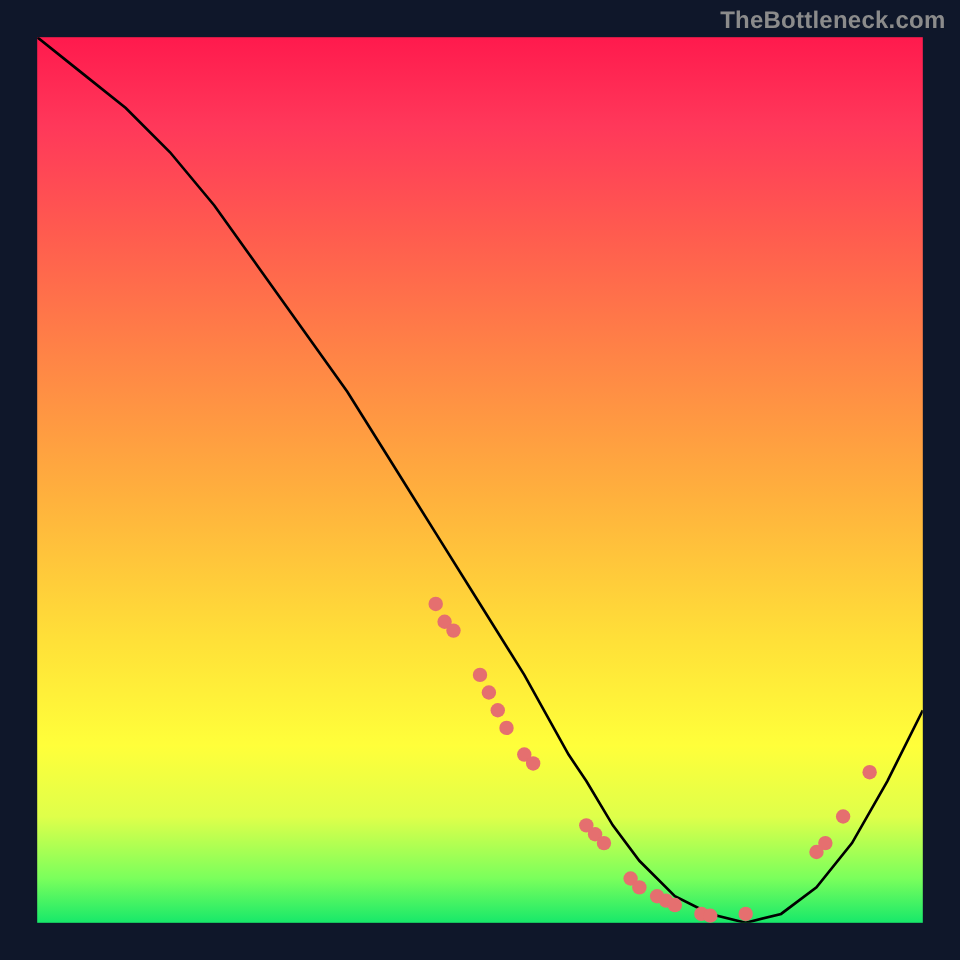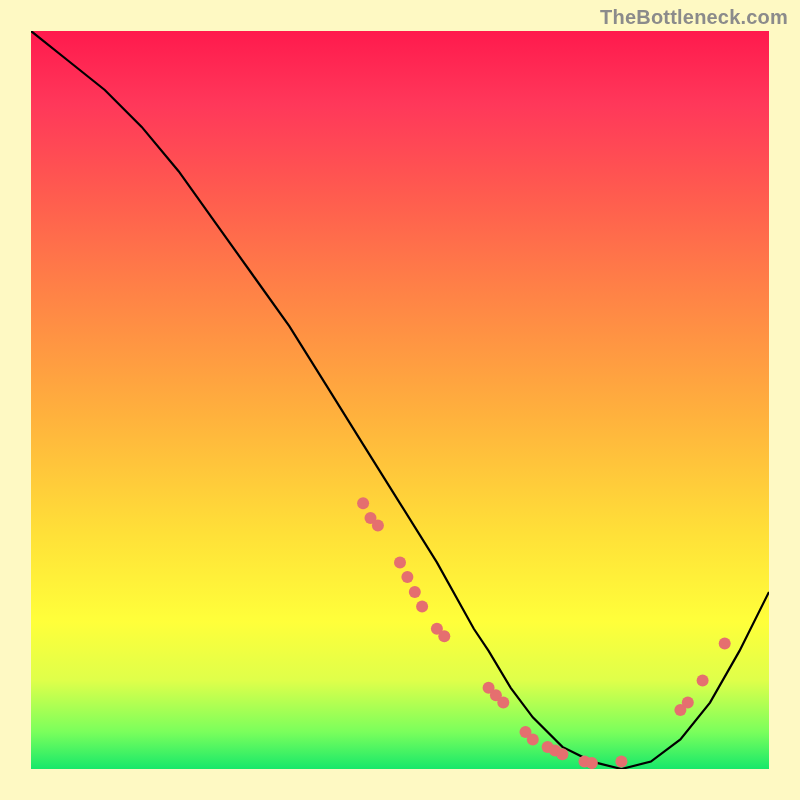--- a/index.html
+++ b/index.html
@@ -8,21 +8,21 @@
     width: 800px;
     height: 800px;
     background: #000;
     overflow: hidden;
     font-family: Arial, Helvetica, sans-serif;
   }
   .frame {
     position: absolute;
     width: 800px;
     height: 800px;
-    background: #fef9c3;
+    background: #0f172a;
   }
   .plot-area {
     position: absolute;
     left: 31px;
     top: 31px;
     width: 738px;
     height: 738px;
     
     background: linear-gradient(
       to bottom,

